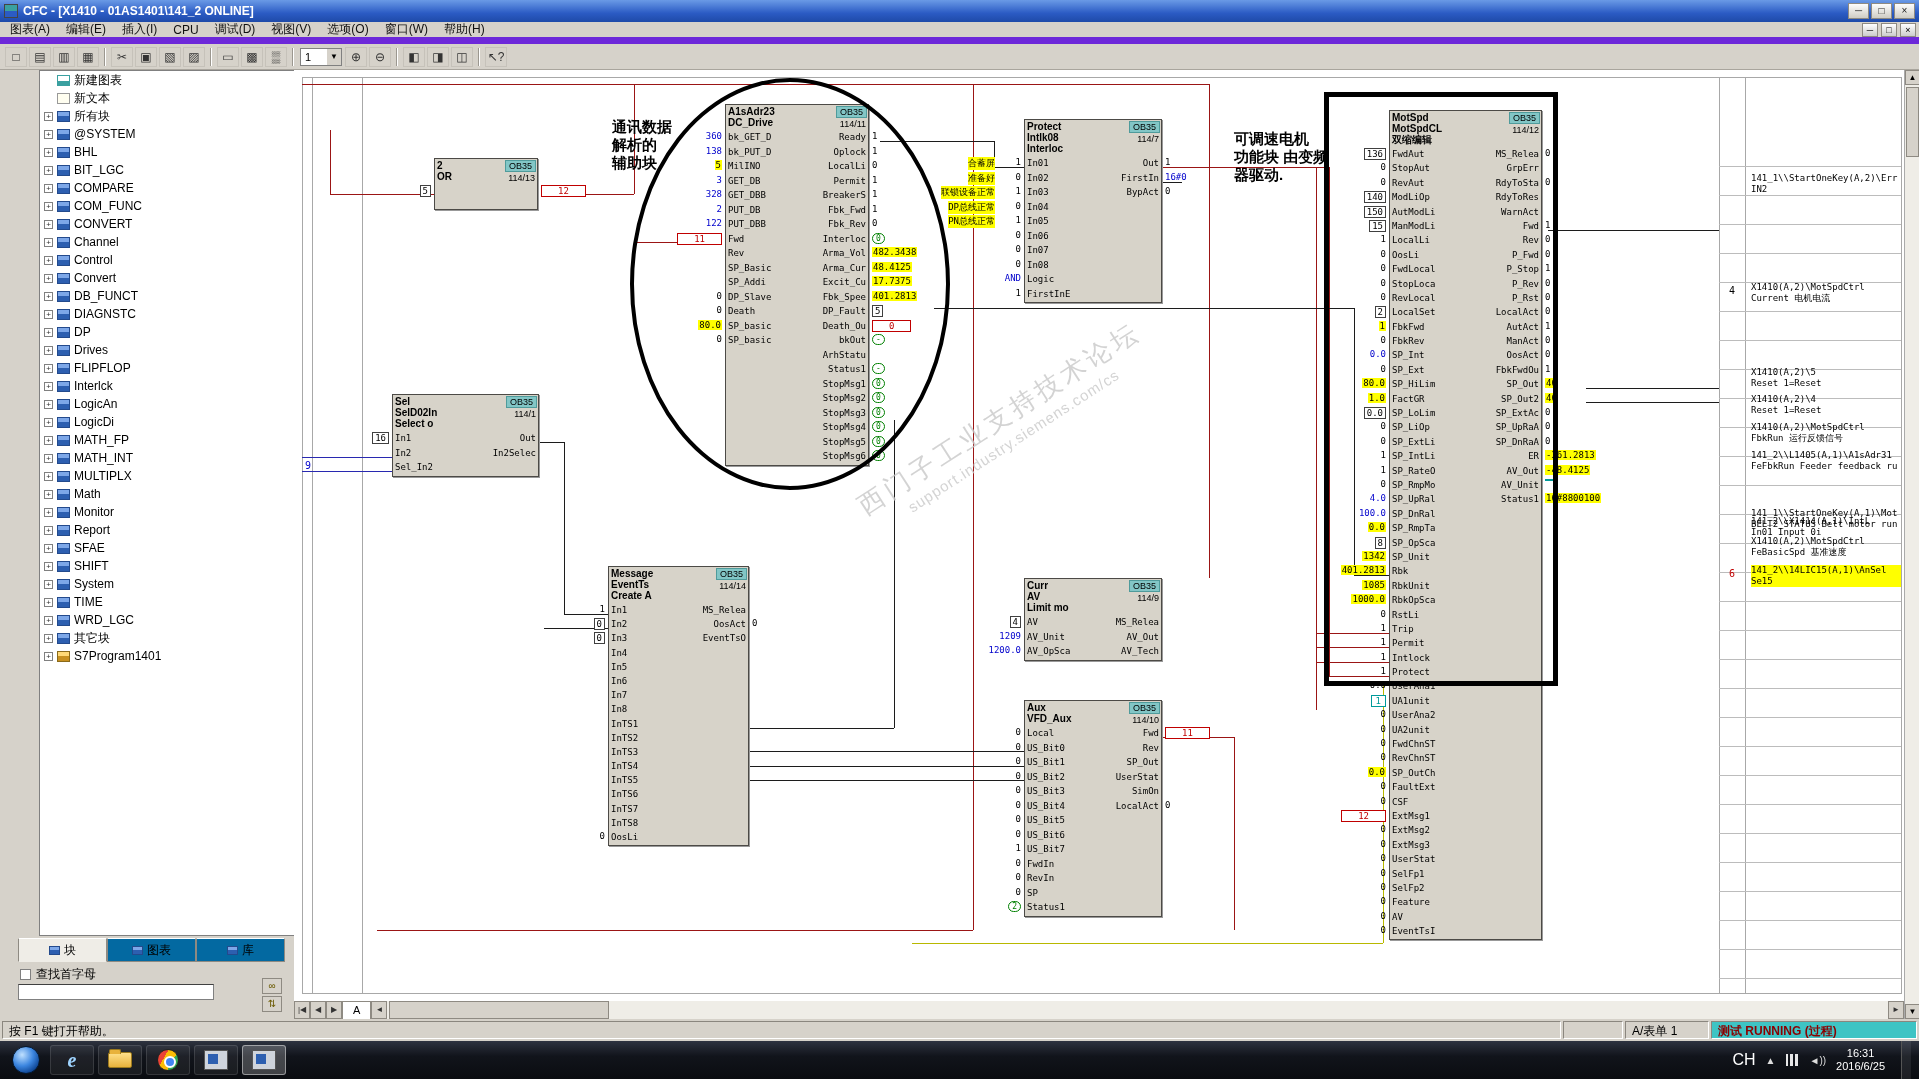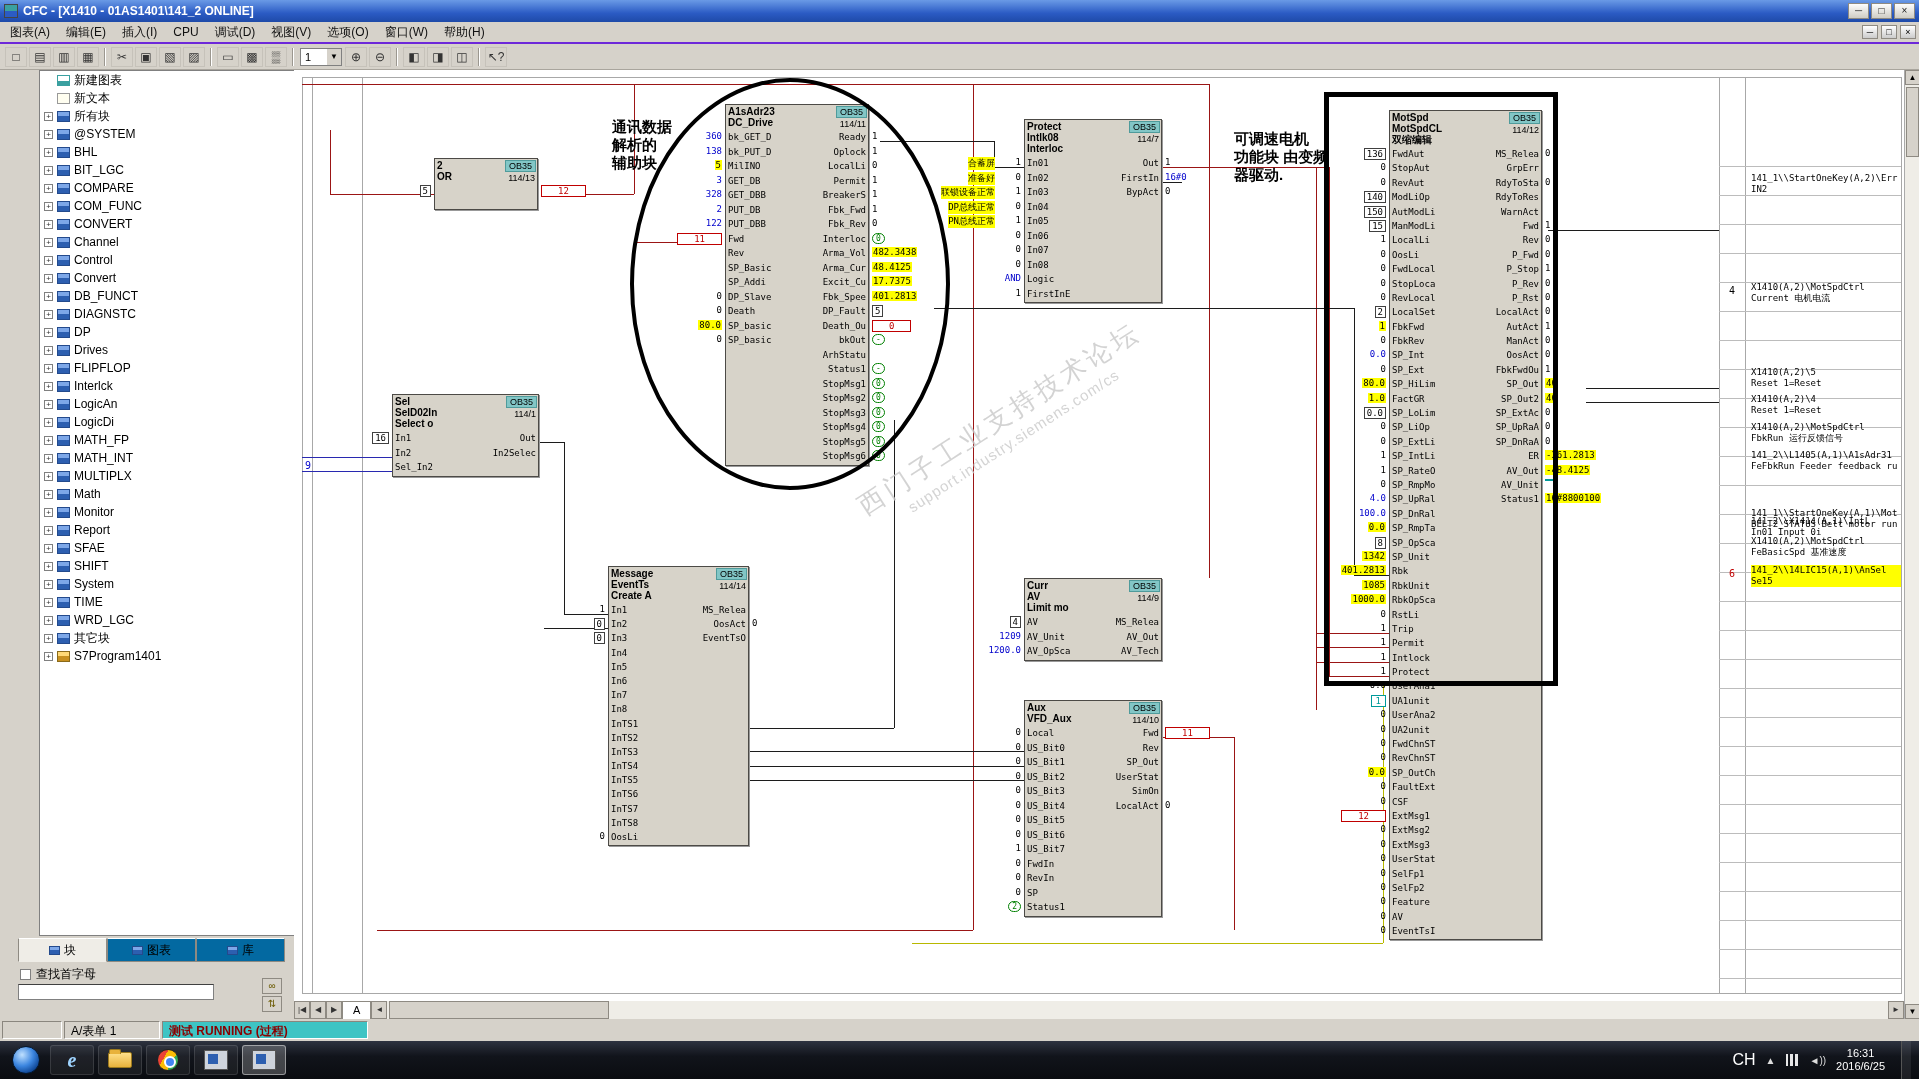--- a/index.html
+++ b/index.html
@@ -9,21 +9,21 @@
   
   #titlebar{position:absolute;left:0;top:0;width:1919px;height:22px;
     background:linear-gradient(#6a9ae6,#2b5bc4 60%,#1e4aa8);color:#fff;
     display:flex;align-items:center;padding:0 4px;font-size:12px;font-weight:bold;}
   .appicon{width:14px;height:14px;margin-right:5px;background:#e8e8e8;border:1px solid #444;
     background-image:linear-gradient(#3aa0a0 50%,#2b5bc4 50%);}
   #titlebar .spacer{flex:1;}
   .winbtn{width:21px;height:16px;margin-left:2px;background:linear-gradient(#fdfdfd,#cfccc4);
     border:1px solid #8e8a82;font-size:10px;line-height:14px;text-align:center;color:#222;font-weight:normal;}
   #menubar{position:absolute;left:0;top:22px;width:1919px;height:22px;background:#d6d2ca;
-    display:flex;align-items:center;font-size:12px;border-bottom:2px solid #6d28d9;padding-left:2px;}
+    display:flex;align-items:center;font-size:12px;border-bottom:7px solid #6d28d9;padding-left:2px;}
   .menu-item{padding:2px 8px;color:#111;}
   #menubar .spacer{flex:1;}
   .mwbtn{width:16px;height:14px;margin-right:3px;border:1px solid #8e8a82;
     background:linear-gradient(#fff,#ccc);font-size:9px;line-height:12px;text-align:center;}
   #toolbar{position:absolute;left:0;top:44px;width:1919px;height:26px;background:#d6d2ca;
     display:flex;align-items:center;border-bottom:1px solid #a9a59d;padding-left:4px;}
   .tbtn{width:22px;height:20px;margin:0 1px;font-size:12px;line-height:18px;text-align:center;
     color:#333;border:1px solid #c6c2ba;background:#d6d2ca;}
   .tsep{width:2px;height:18px;margin:0 4px;border-left:1px solid #9b978f;border-right:1px solid #fff;}
   #zoombox{width:42px;height:18px;background:#fff;border:1px solid #808080;display:flex;
@@ -99,21 +99,21 @@
   .hthumb{width:220px;height:18px;background:#d6d2ca;border:1px solid #8e8a82;flex:none;margin-left:2px;}
   .vbtn{width:15px;height:15px;background:#d6d2ca;border:1px solid #8e8a82;font-size:8px;line-height:13px;text-align:center;}
   .vthumb{width:13px;height:70px;background:#d6d2ca;border:1px solid #8e8a82;margin:2px auto;}
 
   
   #statusbar{position:absolute;left:0;top:1019px;width:1919px;height:22px;background:#d6d2ca;
     display:flex;align-items:stretch;padding:2px;gap:2px;font-size:12px;}
   .sseg{border:1px solid;border-color:#8a867e #fff #fff #8a867e;padding:1px 6px;white-space:nowrap;overflow:hidden;}
   .sseg.grow{flex:1;}
   .sseg.run{background:#3ec4c4;color:#8b0000;font-weight:bold;width:206px;}
-  .sseg.sheet{width:96px;}
+  .sseg.sheet{width:84px;}
   .sseg.empty{width:60px;}
 
   
   #taskbar{position:absolute;left:0;top:1041px;width:1919px;height:38px;
     background:linear-gradient(#2e3340,#11141b 40%,#0a0c10);display:flex;align-items:center;padding:0 4px;}
   .orb{width:28px;height:28px;border-radius:50%;margin:0 8px;
     background:radial-gradient(circle at 35% 30%,#bfe0ff,#3c86e0 45%,#0a3f8c 80%);border:1px solid #04182f;}
   .task{width:44px;height:30px;margin:0 2px;border-radius:3px;display:flex;align-items:center;
     justify-content:center;background:rgba(255,255,255,0.06);border:1px solid rgba(255,255,255,0.12);}
   .task.active{background:rgba(255,255,255,0.22);border-color:rgba(255,255,255,0.45);}
@@ -1186,20 +1186,21 @@
   <span class="sbtn">|◀</span>
   <span class="sbtn">◀</span>
   <span class="sbtn">▶</span>
   <span class="sheettab">A</span>
   <span class="sbtn">◄</span>
   <span class="hthumb"></span>
   <span class="sbtn" style="margin-left:auto;">►</span>
 </div>
 
 <div id="statusbar">
+  <span class="sseg grow">按 F1 键打开帮助。</span>
   <span class="sseg empty"></span>
   <span class="sseg sheet">A/表单 1</span>
   <span class="sseg run">测试 RUNNING (过程)</span>
 </div>
 
 <div id="taskbar">
   <div class="orb"></div>
   <div class="task">
       <span class="ie">e</span>
     </div>

